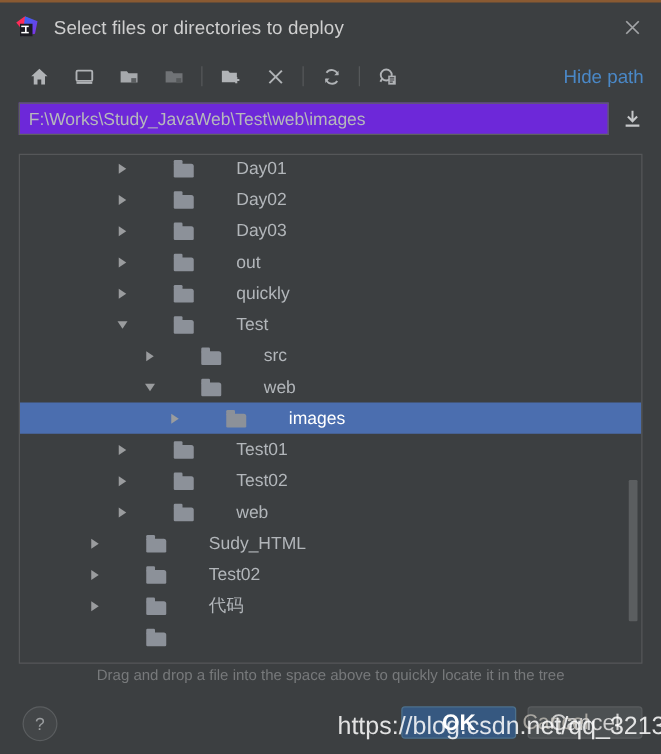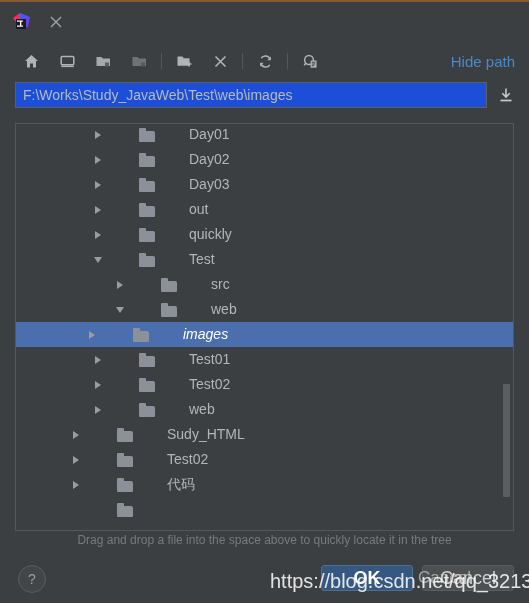--- a/index.html
+++ b/index.html
@@ -95,21 +95,21 @@
   .path-row {
     display: flex;
     align-items: center;
     padding: 0 10px 0 15px;
     height: 30px;
     box-sizing: border-box;
   }
   .path-input {
     flex: 1 1 auto;
     height: 26px;
-    background: #1d4ed8;
+    background: #6d28d9;
     border: 1px solid #5e6060;
     color: #b6b9bb;
     font-size: 14px;
     padding: 0 7px;
     box-sizing: border-box;
     font-family: "Liberation Sans", "DejaVu Sans", sans-serif;
     outline: none;
   }
   .path-dl {
     width: 26px;
@@ -324,20 +324,21 @@
           </linearGradient>
         </defs>
         <path d="M1 5 L8 0 L13 3 L5 10 Z" fill="url(#ij1)"></path>
         <path d="M8 0 L18 4 L16 14 L6 16 Z" fill="url(#ij2)"></path>
         <rect x="4" y="6" width="10" height="10" fill="#1b1b22"></rect>
         <rect x="5" y="7.5" width="6" height="1.2" fill="#ffffff"></rect>
         <rect x="8" y="8" width="1.3" height="5" fill="#ffffff"></rect>
         <rect x="5" y="12.5" width="6" height="1.2" fill="#ffffff"></rect>
       </svg>
     </div>
+    <div class="title-text">Select files or directories to deploy</div>
     <div class="close-btn">
       <svg width="14" height="14" viewBox="0 0 14 14">
         <path d="M2 2 L12 12 M12 2 L2 12" stroke="#a2a4a6" stroke-width="1.4" fill="none"></path>
       </svg>
     </div>
   </div>
 
   <div class="toolbar">
 
     <div class="tb-icon">
@@ -497,21 +498,21 @@
         <div class="tree-row" style="padding-left: 96px;">
           <div class="arrow expanded">
             <i></i>
           </div>
           <div class="folder-ico">
             <div class="ftab"></div>
             <div class="fbody"></div>
           </div>
           <span class="row-label">web</span>
         </div>
-        <div class="tree-row selected" style="padding-left: 68px; font-style: italic;">
+        <div class="tree-row selected" style="padding-left: 116px;">
           <div class="arrow collapsed">
             <i></i>
           </div>
           <div class="folder-ico">
             <div class="ftab"></div>
             <div class="fbody"></div>
           </div>
           <span class="row-label">images</span>
         </div>
         <div class="tree-row" style="padding-left: 74px;">

